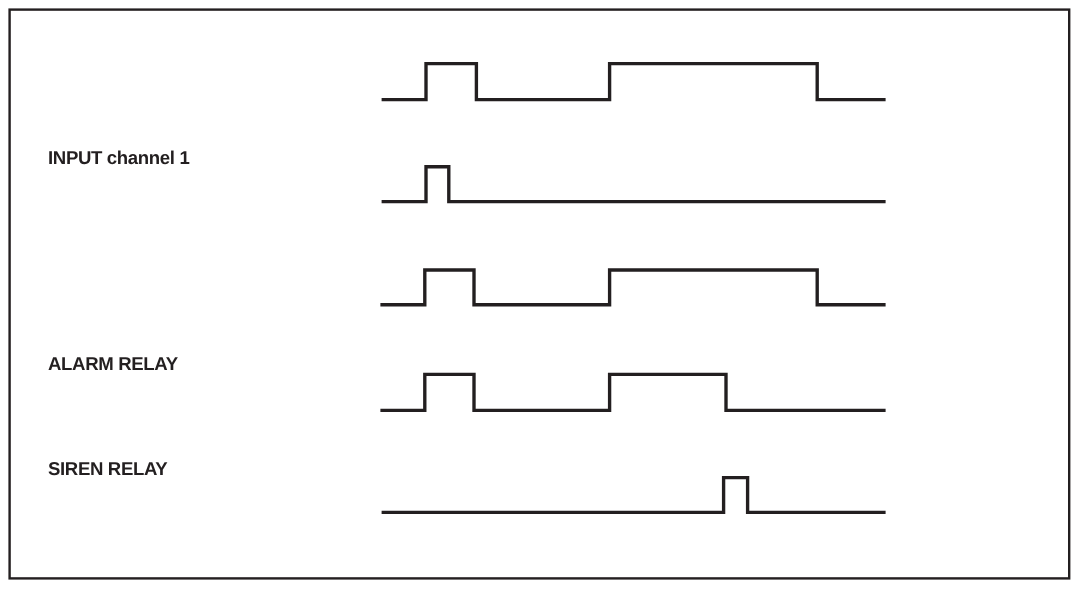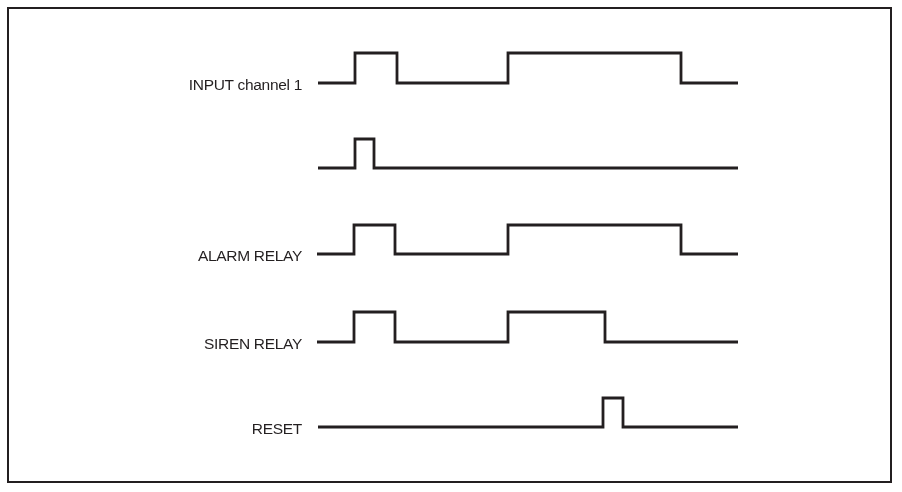--- a/index.html
+++ b/index.html
@@ -35,40 +35,39 @@
   .diagram-svg path {
     fill: none;
     stroke-width: 2.8;
     stroke-linejoin: miter;
     stroke-linecap: butt;
   }
   .sig-label {
     position: absolute;
     left: 40px;
     width: 262px;
-    text-align: right;
     transform: translateY(-50%);
-    font-weight: normal;
+    font-weight: bold;
     font-size: 15.5px;
     letter-spacing: -0.3px;
     color: #231f20;
     white-space: nowrap;
+    margin-top: 48px;
   }
 </style>
 </head>
 <body>
 
 <div class="stage">
   <div class="frame"></div>
 
   <svg class="diagram-svg" viewBox="0 0 902 492" xmlns="http://www.w3.org/2000/svg">
     <path d="M 318 83 L 355 83 L 355 53 L 397 53 L 397 83 L 508 83 L 508 53 L 681 53 L 681 83 L 738 83" stroke="#231f20"></path>
     <path d="M 318 168 L 355 168 L 355 139 L 374 139 L 374 168 L 738 168" stroke="#231f20"></path>
     <path d="M 317 254 L 354 254 L 354 225 L 395 225 L 395 254 L 508 254 L 508 225 L 681 225 L 681 254 L 738 254" stroke="#231f20"></path>
     <path d="M 317 342 L 354 342 L 354 312 L 395 312 L 395 342 L 508 342 L 508 312 L 605 312 L 605 342 L 738 342" stroke="#231f20"></path>
     <path d="M 318 427 L 603 427 L 603 398 L 623 398 L 623 427 L 738 427" stroke="#231f20"></path>
   </svg>
 
   <div class="sig-label" style="top: 85px; color: rgb(35, 31, 32);">INPUT channel 1</div>
   <div class="sig-label" style="top: 256px; color: rgb(35, 31, 32);">ALARM RELAY</div>
   <div class="sig-label" style="top: 344px; color: rgb(35, 31, 32);">SIREN RELAY</div>
-  <div class="sig-label" style="top: 429px; color: rgb(35, 31, 32);">RESET</div>
 </div>
 
 </body></html>

